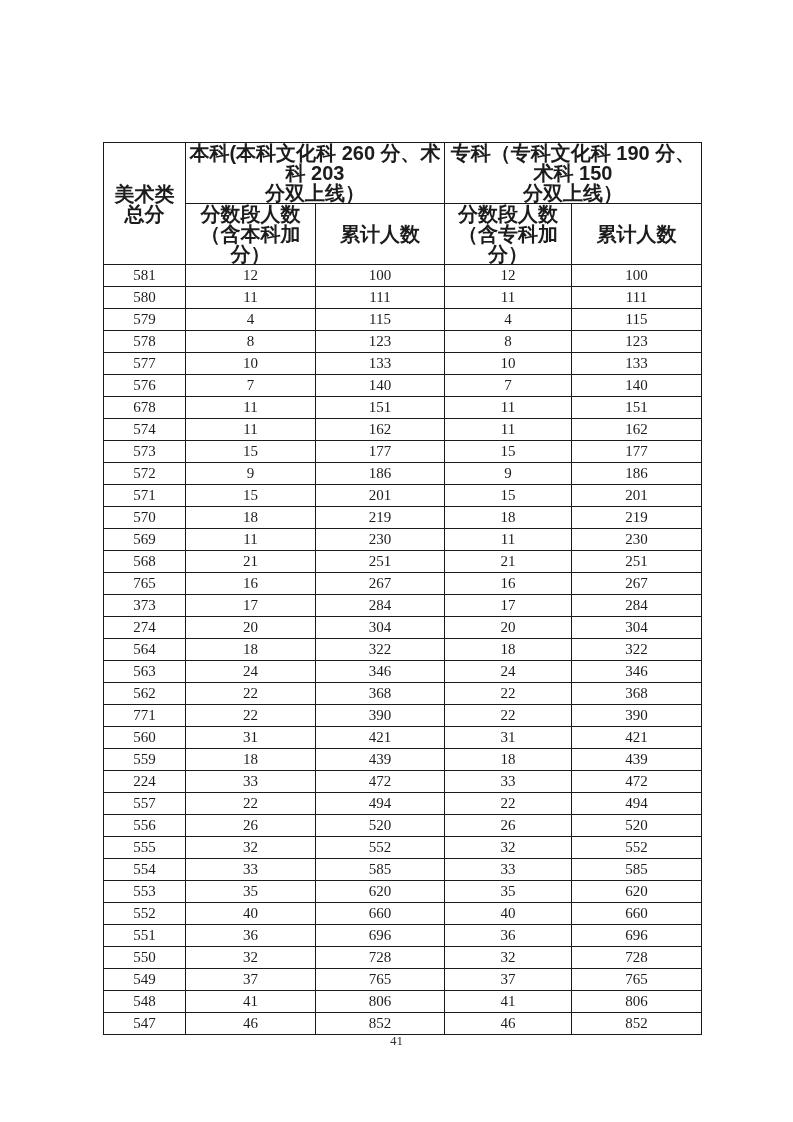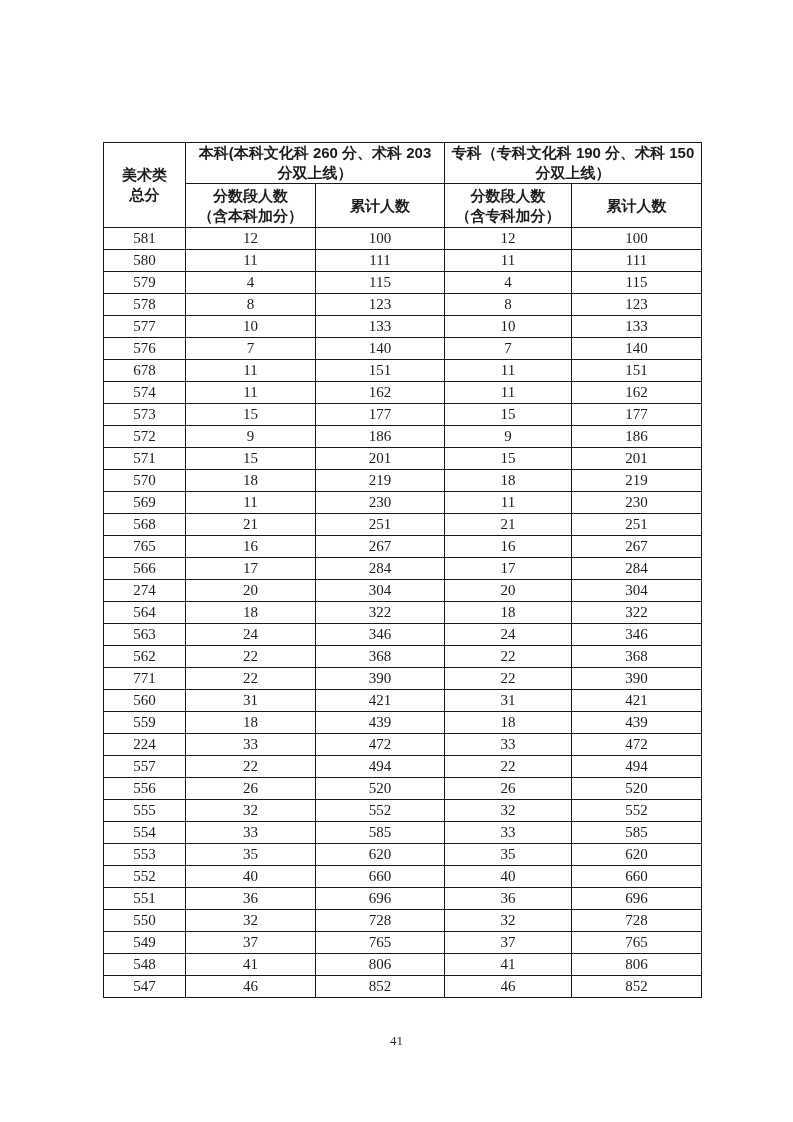--- a/index.html
+++ b/index.html
@@ -28,21 +28,21 @@
   table.score-table td {
     border: 1px solid #1a1a1a;
     padding: 0;
     text-align: center;
     vertical-align: middle;
     overflow: hidden;
   }
   table.score-table th {
     font-family: "Liberation Sans", sans-serif;
     font-weight: bold;
-    font-size: 15px;
+    font-size: 20px;
     line-height: 20px;
     white-space: pre-line;
     color: #1c1c1c;
   }
   tr.group-row { height: 40px; }
   tr.sub-row { height: 44px; }
   tbody tr { height: 21.4px; }
   table.score-table td {
     font-family: "Liberation Serif", "DejaVu Serif", serif;
     font-size: 15px;
@@ -191,21 +191,21 @@
       <td>251</td>
     </tr>
         <tr>
       <td>765</td>
       <td>16</td>
       <td>267</td>
       <td>16</td>
       <td>267</td>
     </tr>
         <tr>
-      <td>566</td>
+      <td>373</td>
       <td>17</td>
       <td>284</td>
       <td>17</td>
       <td>284</td>
     </tr>
         <tr>
       <td>274</td>
       <td>20</td>
       <td>304</td>
       <td>20</td>

